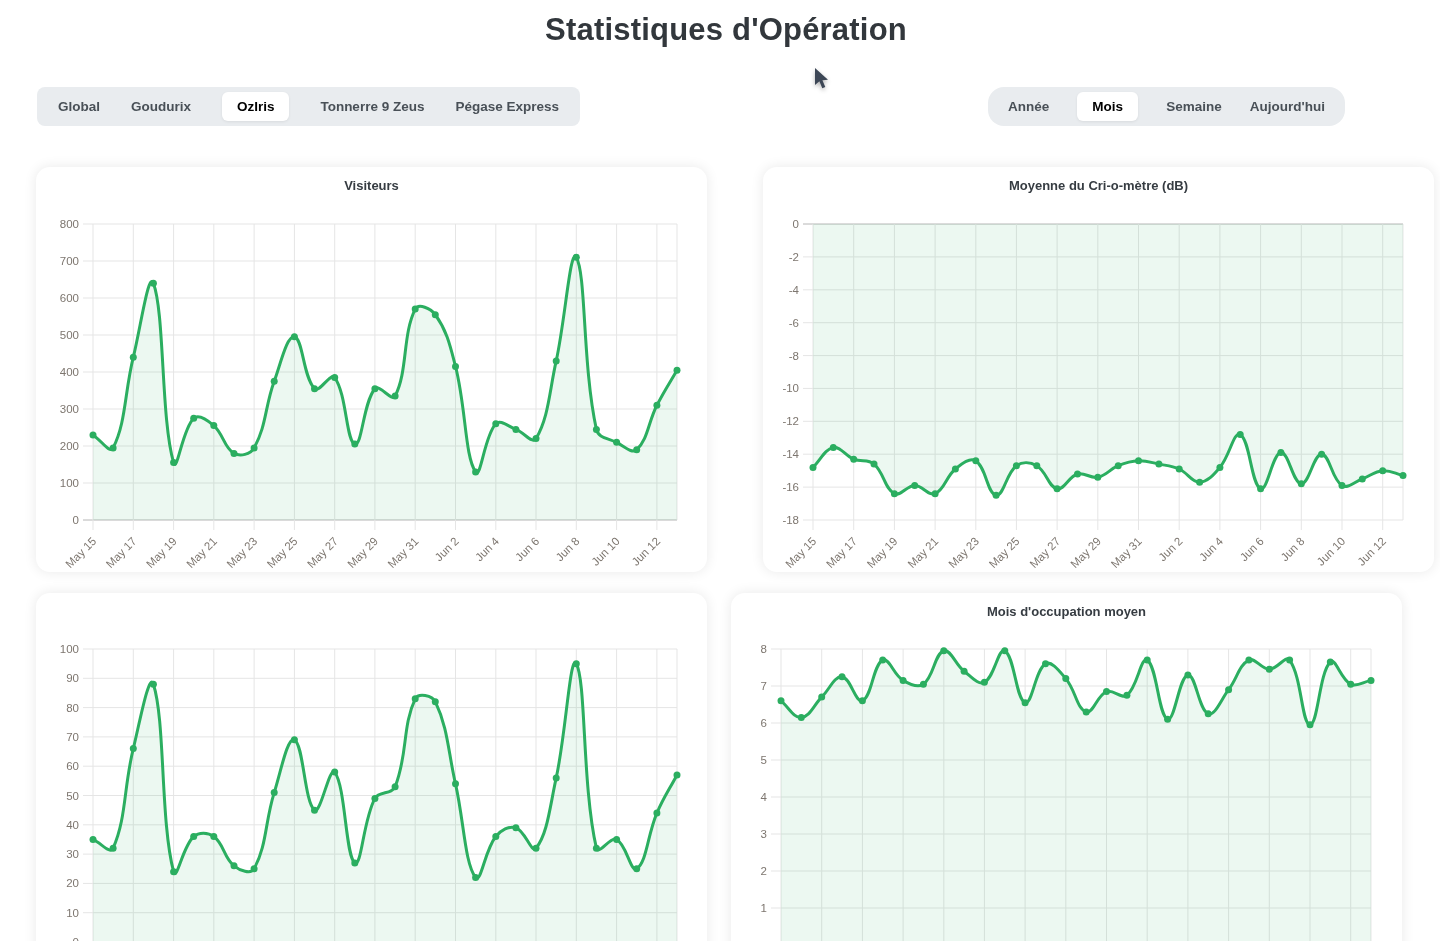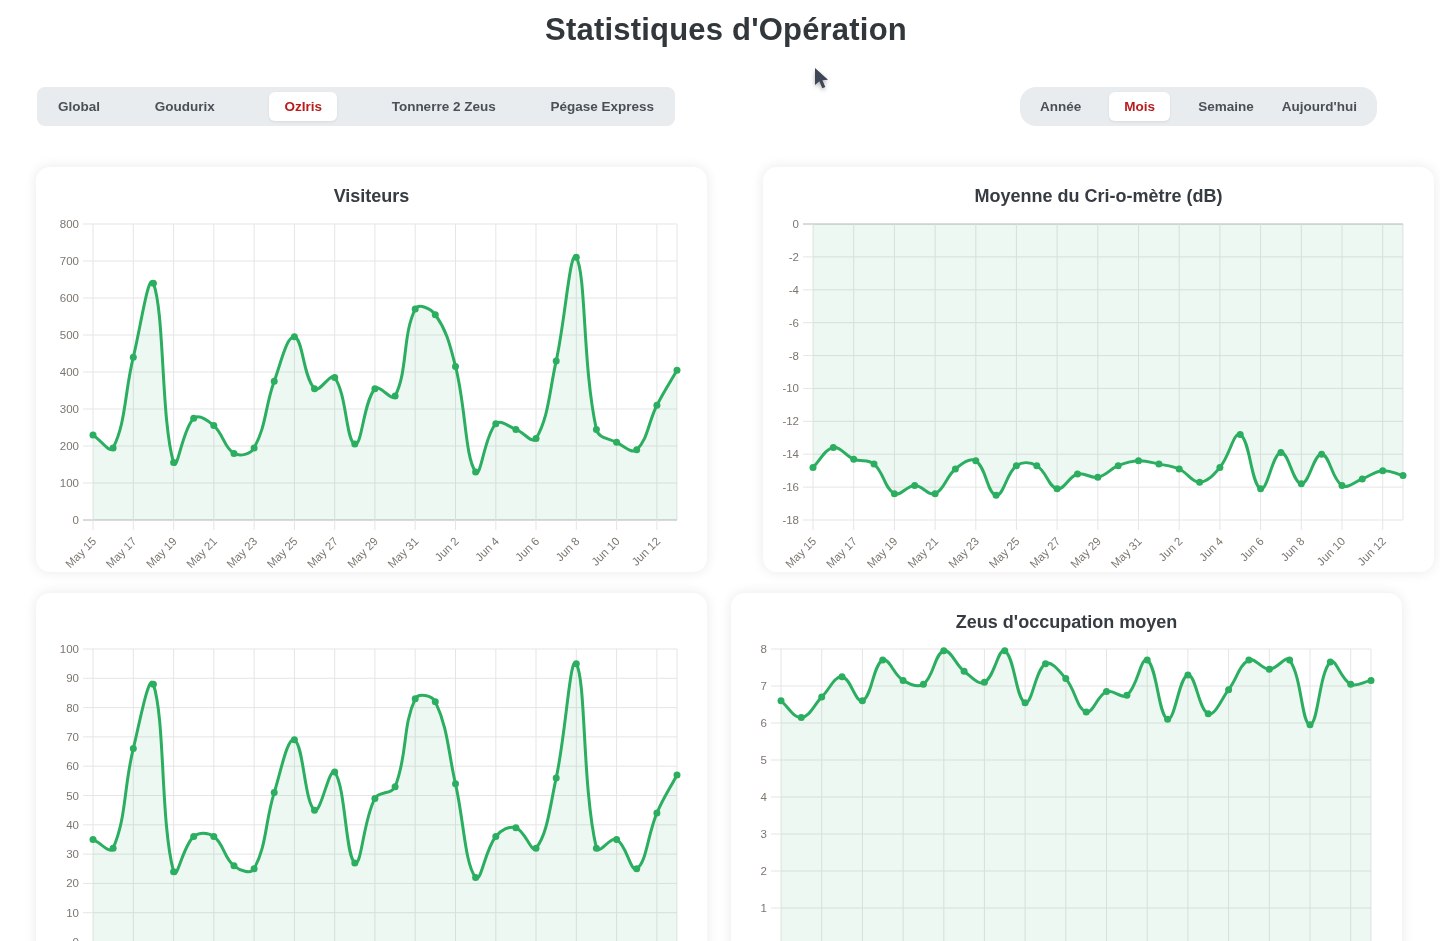--- a/index.html
+++ b/index.html
@@ -8,41 +8,41 @@
     background:#ffffff;font-family:"Liberation Sans",sans-serif;
   }
   h1.page-title{
     position:absolute;top:12px;left:12px;right:0;margin:0;text-align:center;
     font-size:31px;font-weight:700;color:#32373c;letter-spacing:.2px;
   }
   .tabbar{
     position:absolute;top:87px;height:39px;background:#e9ecef;border-radius:8px;
     display:flex;align-items:center;justify-content:space-between;box-sizing:border-box;
   }
-  #ride-tabs{left:37px;width:638px;padding:4px 21px;align-items:center;}
-  #period-tabs{left:1020px;width:357px;padding:0 20px;border-radius:16px;}
+  #ride-tabs{left:37px;width:543px;padding:4px 21px;align-items:center;}
+  #period-tabs{left:988px;width:357px;padding:0 20px;border-radius:16px;}
   .tab{
     border:0;background:transparent;font-family:"Liberation Sans",sans-serif;
     font-size:13.5px;font-weight:700;color:#495057;padding:0;cursor:pointer;white-space:nowrap;
   }
   .tab.active{
-    background:#ffffff;color:#b91c1c;border-radius:6px;padding:7px 15px;
+    background:#ffffff;color:#000000;border-radius:6px;padding:7px 15px;
     box-shadow:0 1px 3px rgba(0,0,0,.07);
   }
   .card{
     position:absolute;width:671px;height:405px;background:#ffffff;border-radius:14px;
     box-shadow:0 0 13px rgba(0,0,0,.09);
   }
   #card0{left:36px;top:167px;}
   #card1{left:763px;top:167px;}
   #card2{left:36px;top:593px;}
   #card3{left:731px;top:593px;}
   .chart-title{
-    position:absolute;top:11px;left:0;right:0;margin:8px;text-align:center;
-    font-size:18px;font-weight:700;color:#363c42;
+    position:absolute;top:11px;left:0;right:0;margin:0;text-align:center;
+    font-size:13px;font-weight:700;color:#363c42;
   }
   svg.plot{position:absolute;left:0;top:0;}
   svg.plot text.tick{
     font-family:"Liberation Sans",sans-serif;font-size:11.5px;fill:#7d766f;
   }
   #mouse-cursor{position:absolute;left:813px;top:68px;
     filter:drop-shadow(0 2px 2px rgba(0,0,0,.30));}
 </style>
 </head>
 <body>
@@ -50,21 +50,21 @@
 <h1 class="page-title">Statistiques d'Opération</h1>
 
 <svg id="mouse-cursor" width="20" height="24" viewBox="0 0 20 24">
   <polygon points="2,0 2,17 6.4,13.3 9.3,20.2 12.3,18.9 9.4,12.2 15,11.8" fill="#3d4756"></polygon>
 </svg>
 
 <div class="tabbar" id="ride-tabs">
   <button class="tab">Global</button>
   <button class="tab">Goudurix</button>
   <button class="tab active">OzIris</button>
-  <button class="tab">Tonnerre 2 Zeus</button>
+  <button class="tab">Tonnerre 9 Zeus</button>
   <button class="tab">Pégase Express</button>
 </div>
 
 <div class="tabbar" id="period-tabs">
   <button class="tab">Année</button>
   <button class="tab active">Mois</button>
   <button class="tab">Semaine</button>
   <button class="tab">Aujourd'hui</button>
 </div>
 
@@ -391,21 +391,21 @@
         <circle cx="540.3" cy="70.7" r="3.5" fill="#2bae60"></circle>
         <circle cx="560.4" cy="255.2" r="3.5" fill="#2bae60"></circle>
         <circle cx="580.6" cy="246.4" r="3.5" fill="#2bae60"></circle>
         <circle cx="600.7" cy="275.8" r="3.5" fill="#2bae60"></circle>
         <circle cx="620.9" cy="220.1" r="3.5" fill="#2bae60"></circle>
         <circle cx="641.0" cy="182.0" r="3.5" fill="#2bae60"></circle>
       </g>
     </svg>
 </div>
 <div class="card" id="card3">
-  <h2 class="chart-title">Zeus d'occupation moyen</h2>
+  <h2 class="chart-title">Mois d'occupation moyen</h2>
   <svg class="plot" width="671" height="405" viewBox="0 0 671 405">
       <defs>
         <clipPath id="clip3">
           <rect x="46" y="48" width="598" height="312"></rect>
         </clipPath>
       </defs>
       <line x1="40" y1="352.0" x2="640" y2="352.0" stroke="#b6b6b6" stroke-width="1"></line>
       <text class="tick" x="36" y="352.0" dy="0.35em" text-anchor="end">0</text>
       <line x1="40" y1="315.0" x2="640" y2="315.0" stroke="#e5e5e5" stroke-width="1"></line>
       <text class="tick" x="36" y="315.0" dy="0.35em" text-anchor="end">1</text>

